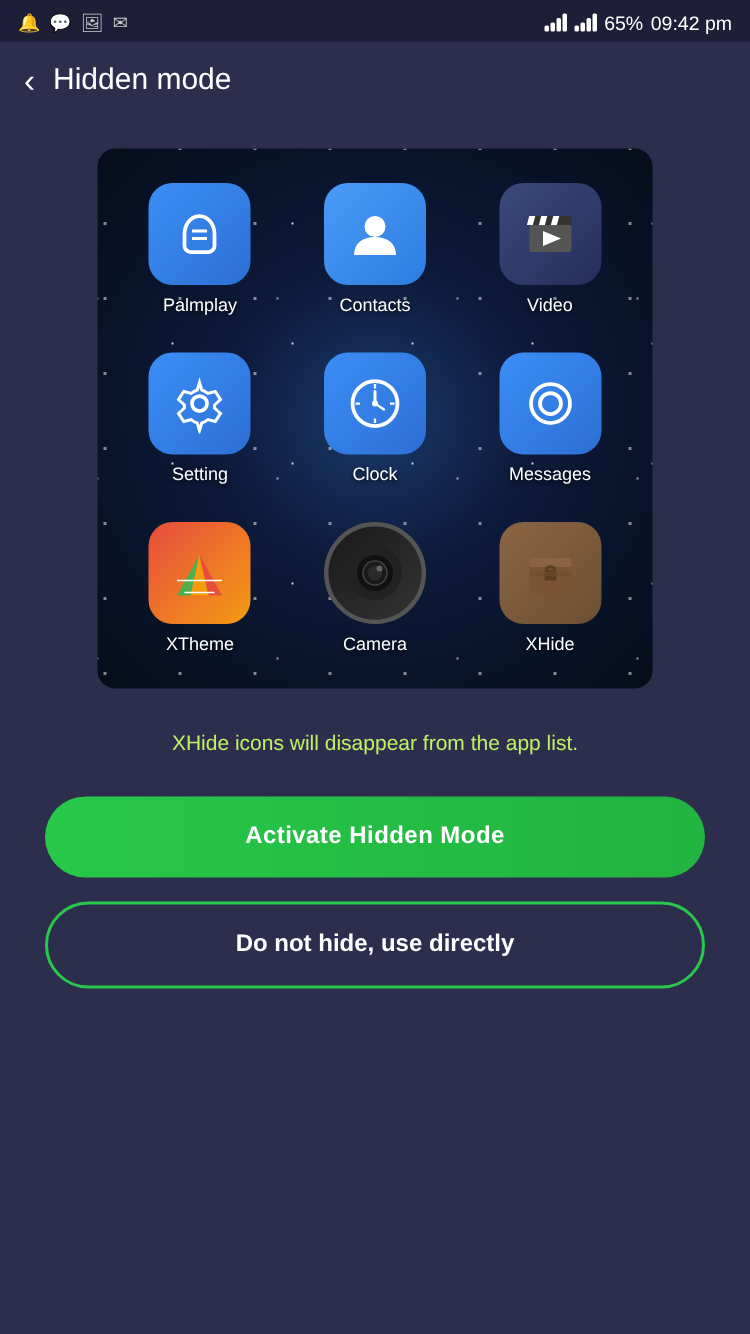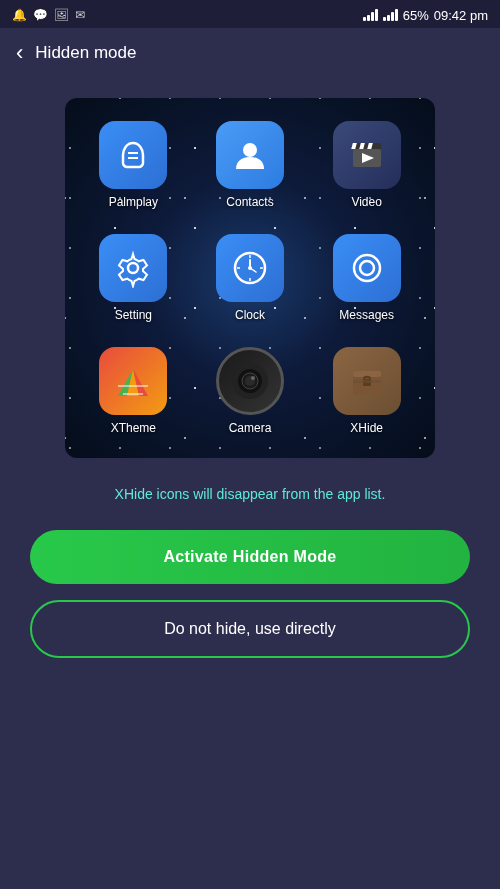--- a/index.html
+++ b/index.html
@@ -66,21 +66,21 @@
     }
 
     .back-arrow {
       font-size: 22px;
       color: #fff;
       cursor: pointer;
       line-height: 1;
     }
 
     .header-title {
-      font-size: 17px;
+      font-size: 20px;
       font-weight: 400;
       color: #fff;
     }
 
     
     .app-grid-wrapper {
       display: flex;
       justify-content: center;
       margin: 20px auto 0 auto;
       width: 370px;
@@ -196,21 +196,21 @@
 
     
     svg {
       width: 40px;
       height: 40px;
     }
 
     
     .info-text {
       text-align: center;
-      color: #5eead4;
+      color: #bef264;
       font-size: 14px;
       margin: 28px auto;
       padding: 0 30px;
     }
 
     
     .btn-container {
       display: flex;
       flex-direction: column;
       align-items: center;
@@ -234,21 +234,21 @@
     }
 
     .btn-green-outline {
       width: 100%;
       padding: 18px;
       border-radius: 40px;
       border: 2px solid #28c84a;
       background: transparent;
       color: #ffffff;
       font-size: 16px;
-      font-weight: 400;
+      font-weight: 700;
       cursor: pointer;
       text-align: center;
     }
   </style>
 </head>
 <body>
 
 <div class="status-bar">
   <div class="status-left">
     <span class="status-icon">🔔</span>

